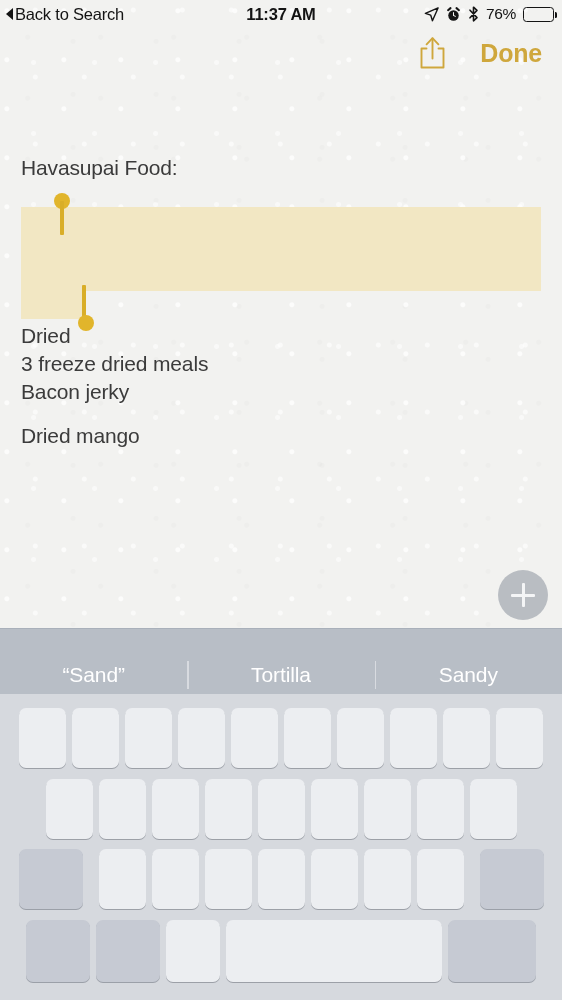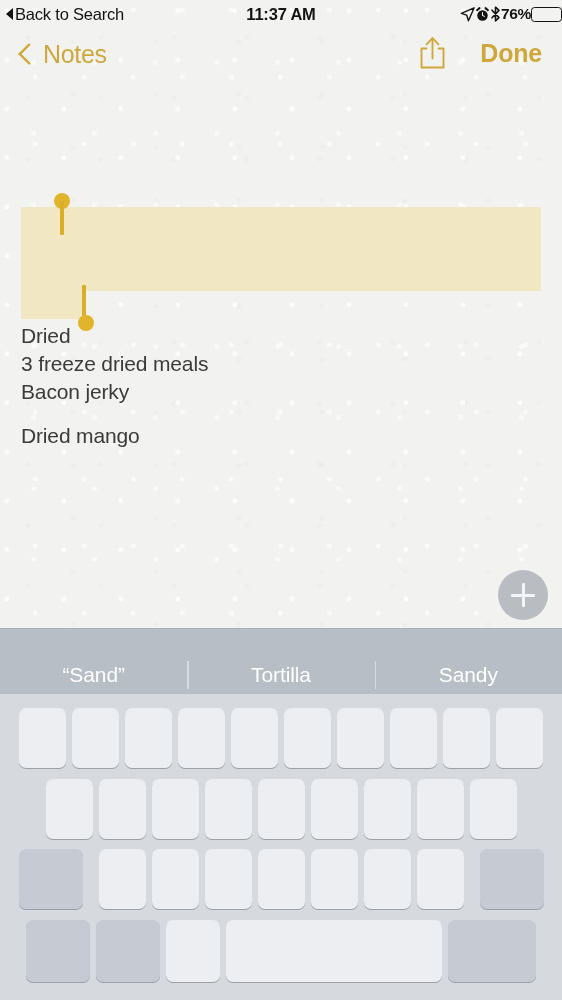--- a/index.html
+++ b/index.html
@@ -70,24 +70,24 @@
     position: absolute;
     left: 0; right: 0;
     text-align: center;
     font-size: 16.5px;
     font-weight: bold;
     color: #141414;
     letter-spacing: -0.2px;
   }
   .sb-right {
     position: absolute;
-    right: 0;
-    display: flex;
-    align-items: center;
-    font-weight: bold;
+    right: 8px;
+    display: flex;
+    align-items: center;
+    gap: 7px;
   }
   .sb-pct {
     font-size: 15.5px;
     color: #141414;
     letter-spacing: -0.3px;
   }
   .icon-loc svg, .icon-alarm svg, .icon-bt svg { display: block; }
   .battery {
     position: relative;
     width: 31px; height: 15px;
@@ -318,41 +318,38 @@
         </svg>
       </span>
       <span class="sb-pct">76%</span>
       <span class="battery">
         <span class="battery-fill"></span>
       </span>
     </div>
   </div>
 
   <div class="nav-bar">
-    <div class="nav-back">
-      <span class="chev"></span>
-      <span class="nav-back-label">Notes</span>
-    </div>
     <div class="nav-right">
       <span class="share-icon">
         <svg width="27" height="34" viewBox="0 0 27 34">
           <path d="M7.5 12.5 L2.5 12.5 L2.5 31.5 L24.5 31.5 L24.5 12.5 L19.5 12.5" fill="none" stroke="#cfa73c" stroke-width="1.9" stroke-linecap="round" stroke-linejoin="round"></path>
           <path d="M13.5 22.5 L13.5 2.5" fill="none" stroke="#cfa73c" stroke-width="1.9" stroke-linecap="round"></path>
           <path d="M7.6 8.3 L13.5 2.2 L19.4 8.3" fill="none" stroke="#cfa73c" stroke-width="1.9" stroke-linecap="round" stroke-linejoin="round"></path>
         </svg>
       </span>
       <span class="nav-done">Done</span>
     </div>
   </div>
 
   <div class="note-body">
 
     <div class="sel-block" style="left:21px; top:117px; width:520px; height:84px;"></div>
     <div class="sel-block" style="left:21px; top:201px; width:64px; height:28px;"></div>
 
+    <div class="note-line" style="top:64px;">Havasupai Food:</div>
 
     <div class="note-line sel-text" style="top:120px;">Sandwich</div>
     <div class="note-line sel-text" style="top:148px;">3 protein mixes</div>
     <div class="note-line sel-text" style="top:176px;">Salt Pills</div>
     <div class="note-line sel-text" style="top:204px;">Tortilla</div>
 
     <div class="note-line" style="top:232px;">Dried</div>
     <div class="note-line" style="top:260px;">3 freeze dried meals</div>
     <div class="note-line" style="top:288px;">Bacon jerky</div>
     <div class="note-line" style="top:316px;margin-top:16px;">Dried mango</div>

